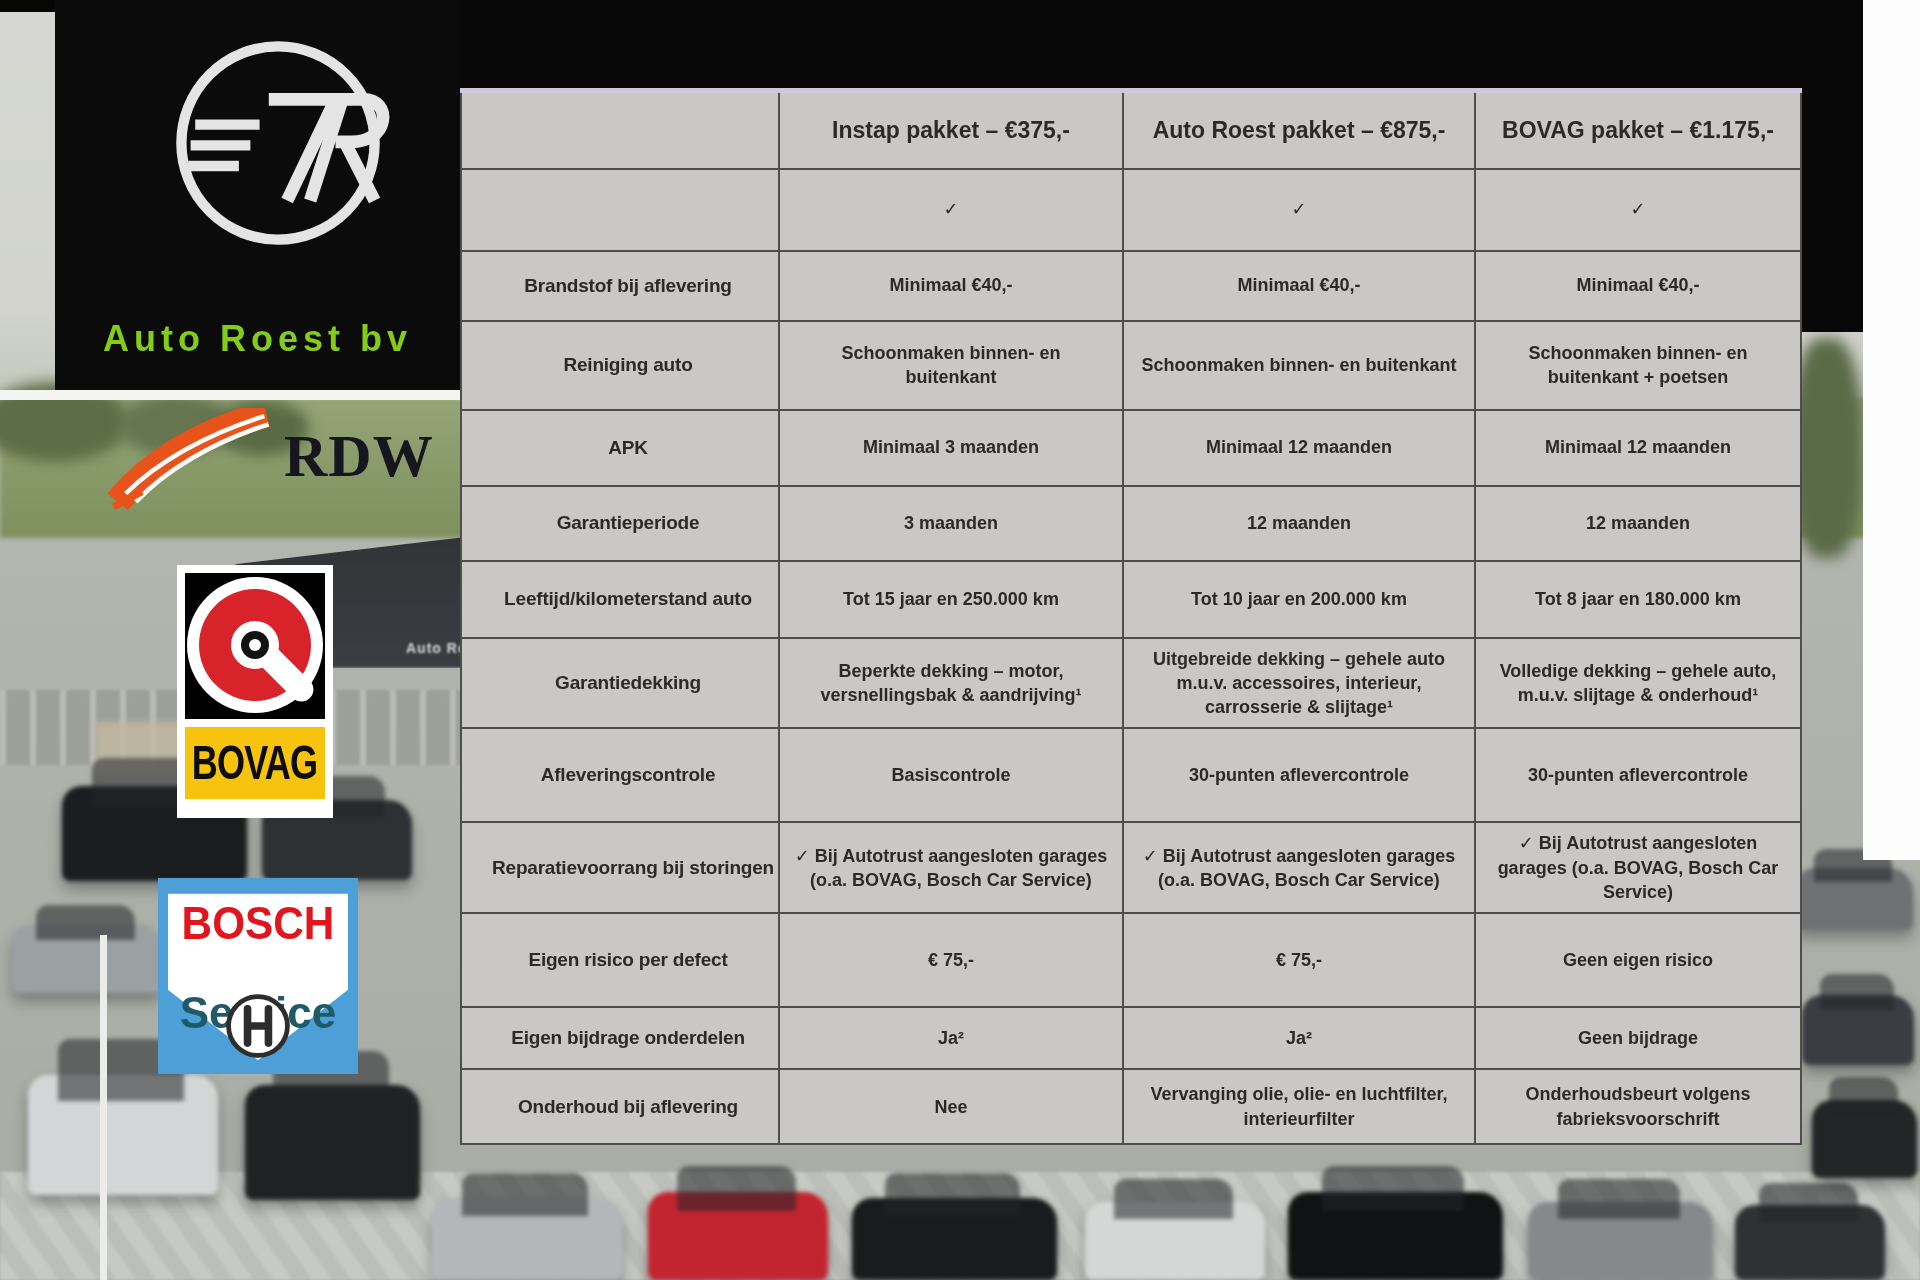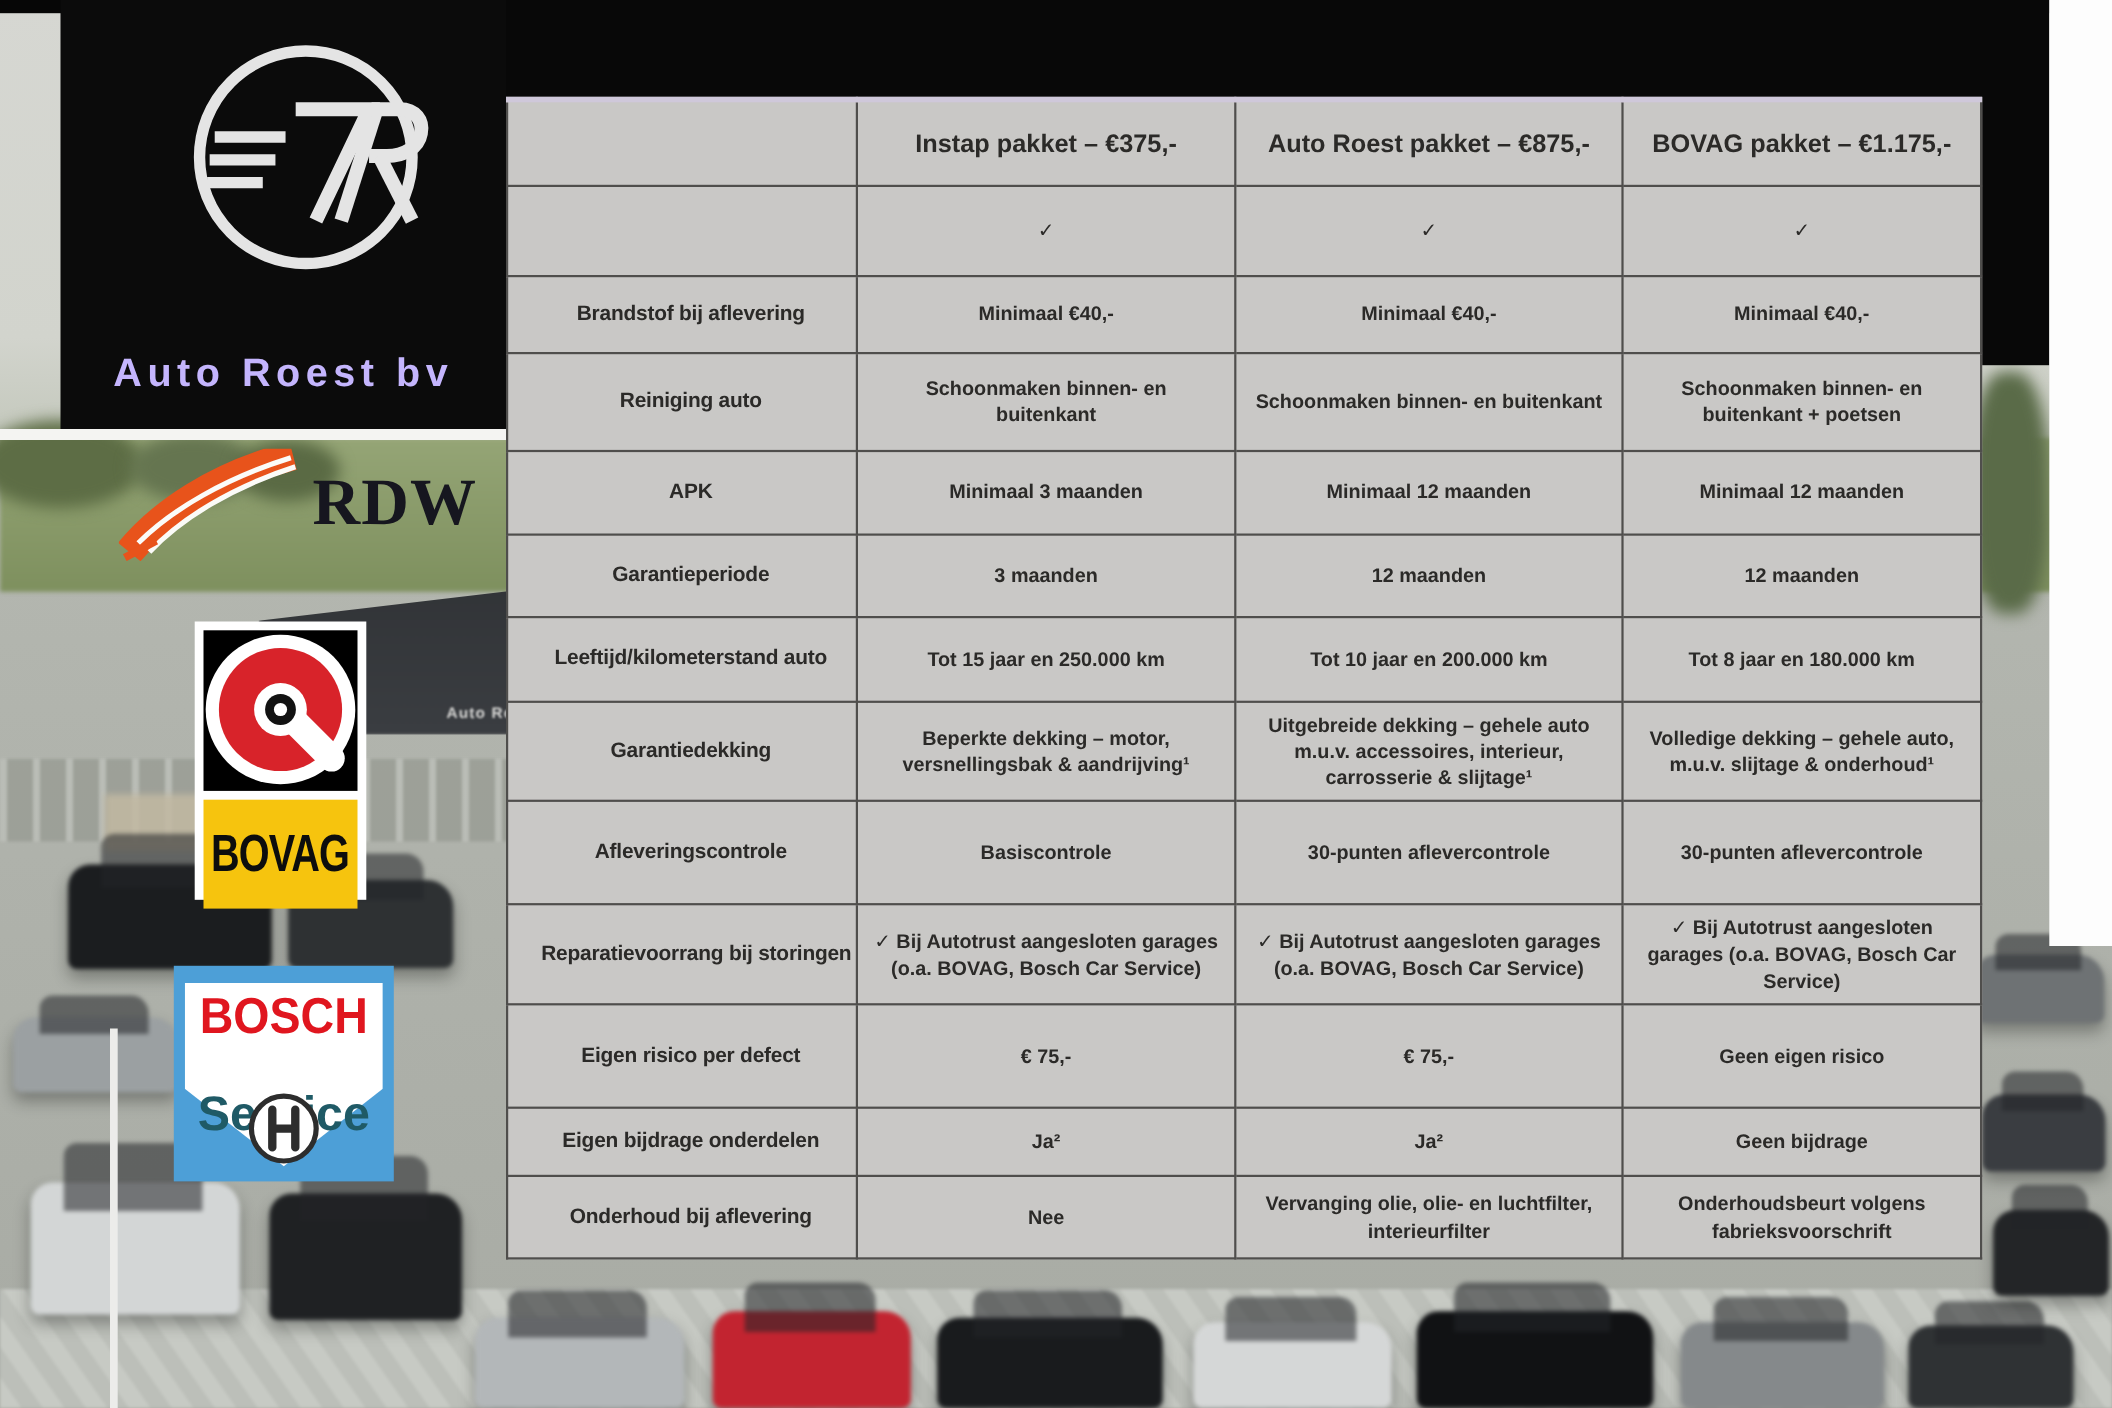--- a/index.html
+++ b/index.html
@@ -53,41 +53,41 @@
   
   .top-strip{position:absolute;left:0;top:0;width:1863px;height:12px;background:#060606;z-index:20;}
   .band-right{position:absolute;left:455px;top:0;width:1408px;height:332px;background:#080808;z-index:20;}
   .logo-box{position:absolute;left:55px;top:0;width:405px;height:390px;background:#0b0b0b;z-index:21;}
   .logo-underline{position:absolute;left:0;top:390px;width:460px;height:10px;background:#f4f4f2;z-index:21;}
   .right-sliver{position:absolute;left:1863px;top:0;width:57px;height:860px;background:#fdfdfd;z-index:22;}
 
   
   .ar-mark{position:absolute;left:108px;top:28px;width:230px;height:230px;}
   .ar-mark svg{width:100%;height:100%;}
-  .ar-name{position:absolute;left:0;top:318px;width:405px;text-align:center;color:#c4b5fd;
+  .ar-name{position:absolute;left:0;top:318px;width:405px;text-align:center;color:#84cc16;
     font-size:36px;font-weight:bold;letter-spacing:5px;white-space:nowrap;}
 
   
   .rdw{position:absolute;left:108px;top:408px;z-index:25;display:flex;align-items:flex-start;}
   .rdw svg{width:170px;height:102px;}
   .rdw-text{font-family:"Liberation Serif","DejaVu Serif",serif;font-weight:bold;font-size:60px;
     color:#16161f;margin:14px 0 0 6px;letter-spacing:1px;}
 
   
   .bovag{position:absolute;left:177px;top:565px;width:156px;height:253px;background:#fff;
     padding:8px;box-sizing:border-box;z-index:25;}
   .bovag-top{position:relative;width:140px;height:146px;background:#000;overflow:hidden;}
   .bv-circle{position:absolute;left:2px;top:4px;width:136px;height:136px;border-radius:50%;background:#fff;}
   .bv-disc{position:absolute;left:14px;top:16px;width:112px;height:112px;border-radius:50%;background:#d8232a;}
   .bv-stem{position:absolute;left:62px;top:62px;width:24px;height:84px;background:#fff;border-radius:12px;
     transform-origin:12px 12px;transform:rotate(-45deg);}
   .bv-mid{position:absolute;left:46px;top:48px;width:48px;height:48px;border-radius:50%;background:#fff;}
   .bv-inner{position:absolute;left:56px;top:58px;width:28px;height:28px;border-radius:50%;background:#121212;}
   .bv-core{position:absolute;left:64px;top:66px;width:12px;height:12px;border-radius:50%;background:#fff;}
-  .bovag-bottom{margin-top:8px;width:140px;height:99px;background:#f6c40e;display:flex;
+  .bovag-bottom{margin-top:8px;width:140px;height:72px;background:#f6c40e;display:flex;
     align-items:center;justify-content:center;}
   .bovag-word{font-size:44px;font-weight:bold;color:#0d0d0d;transform:scale(.82,1.08);letter-spacing:-1px;}
 
   
   .bosch{position:absolute;left:158px;top:878px;width:200px;height:196px;background:#4d9fd7;z-index:25;overflow:hidden;}
   .bosch-shield{position:absolute;inset:0;background:#fff;
     clip-path:polygon(5% 8%,95% 8%,95% 57%,50% 93%,5% 57%);}
   .bosch-word{position:absolute;left:0;top:18px;width:100%;text-align:center;color:#e0161f;
     font-size:46px;font-weight:bold;transform:scaleX(.92);}
   .bosch-sub{position:absolute;left:0;top:66px;width:100%;text-align:center;color:#1f5a66;

